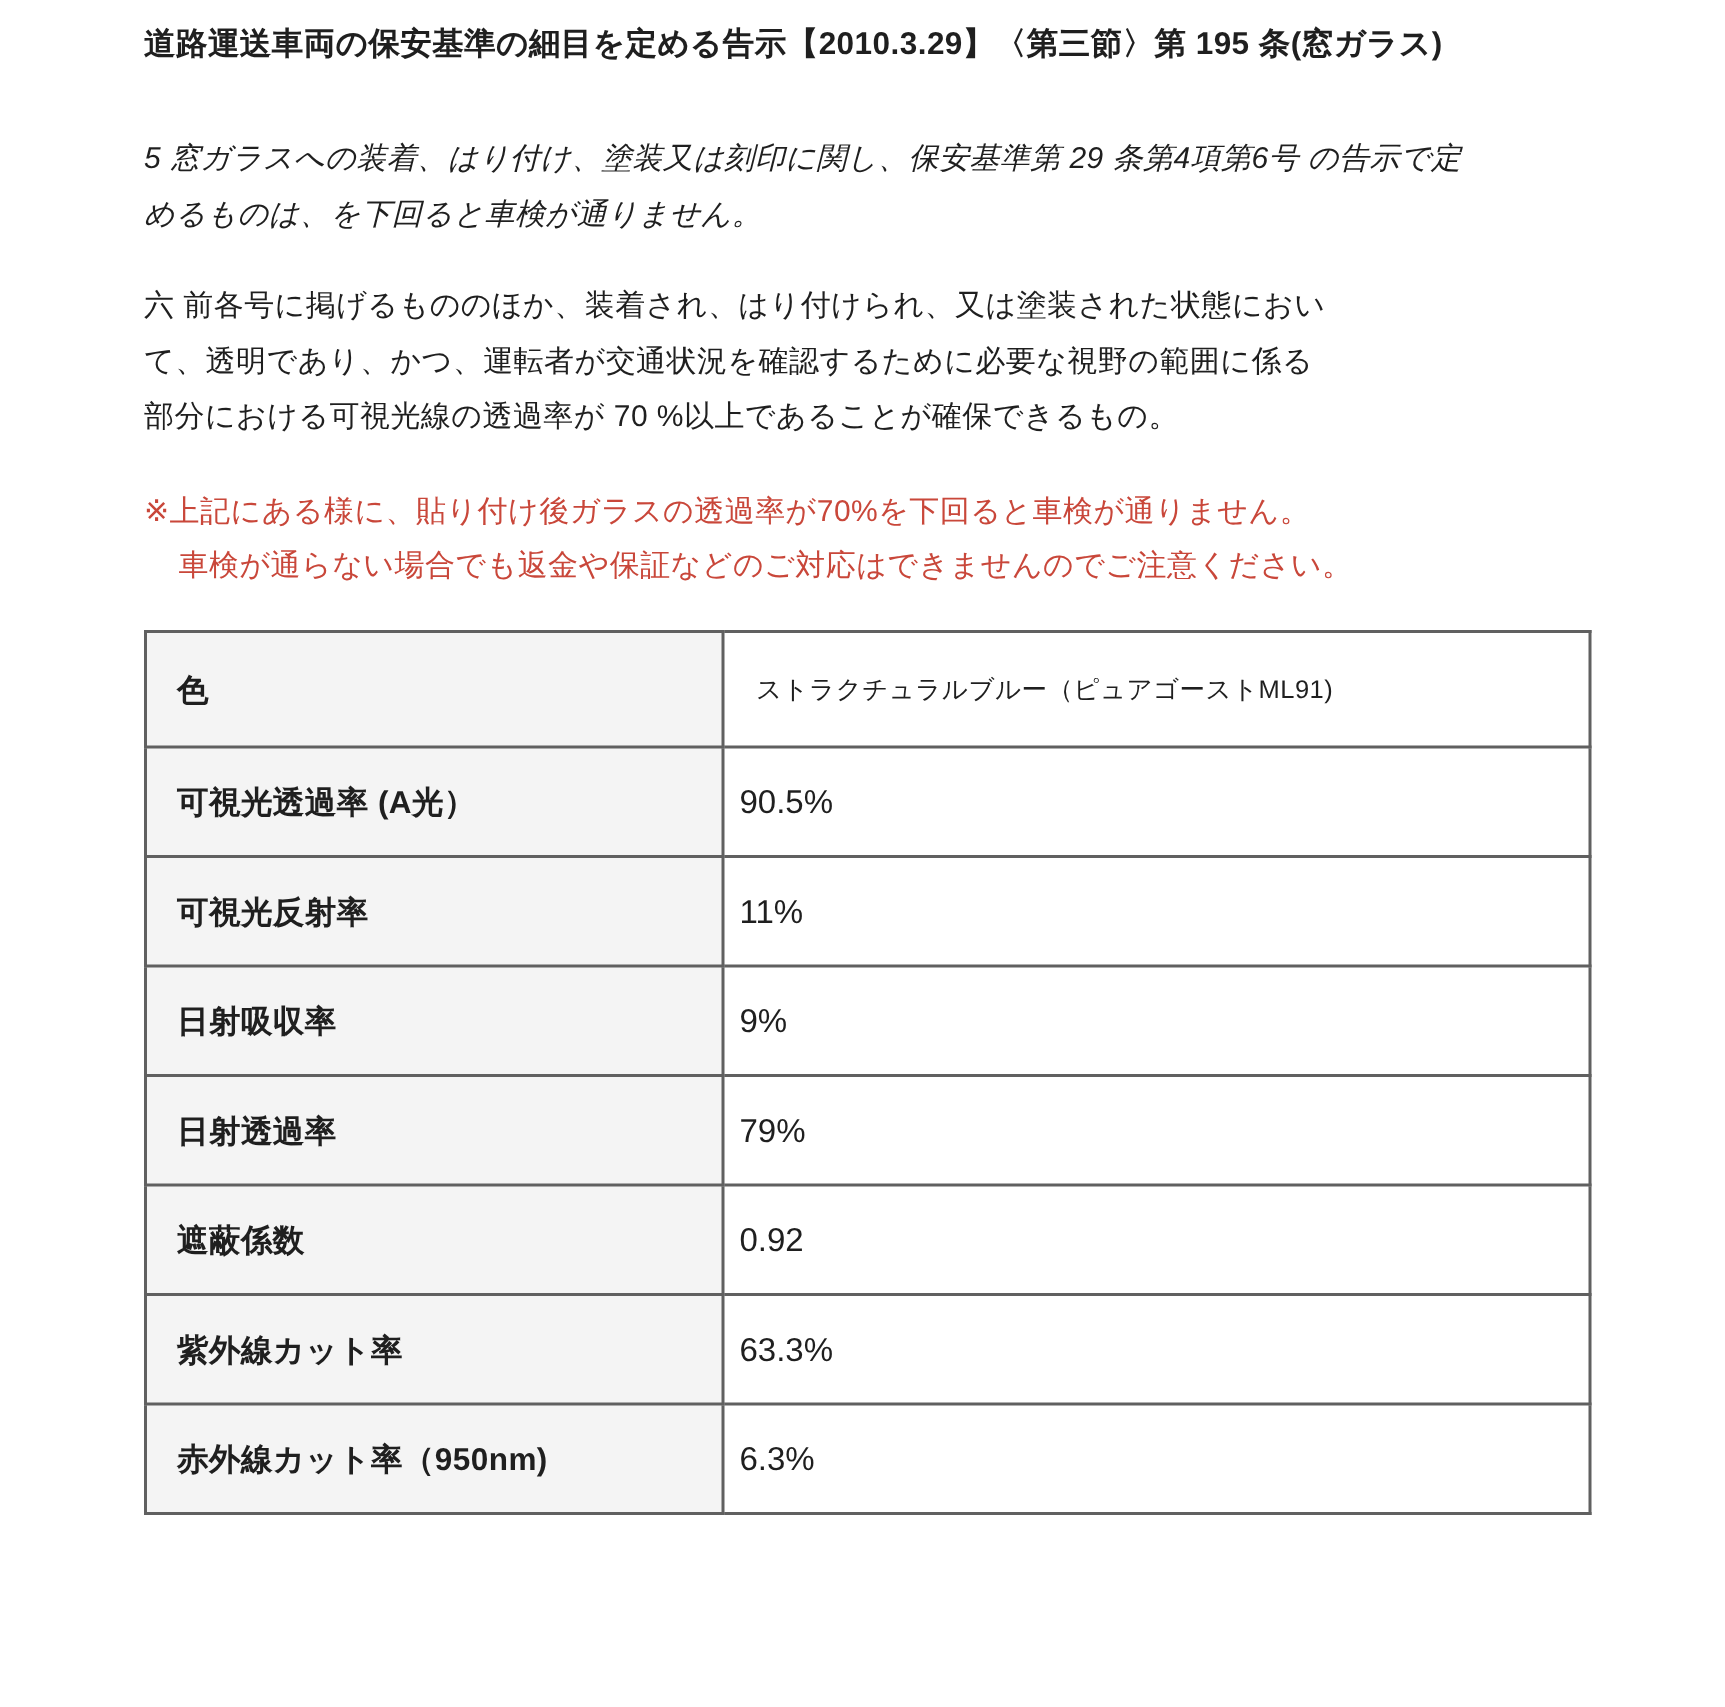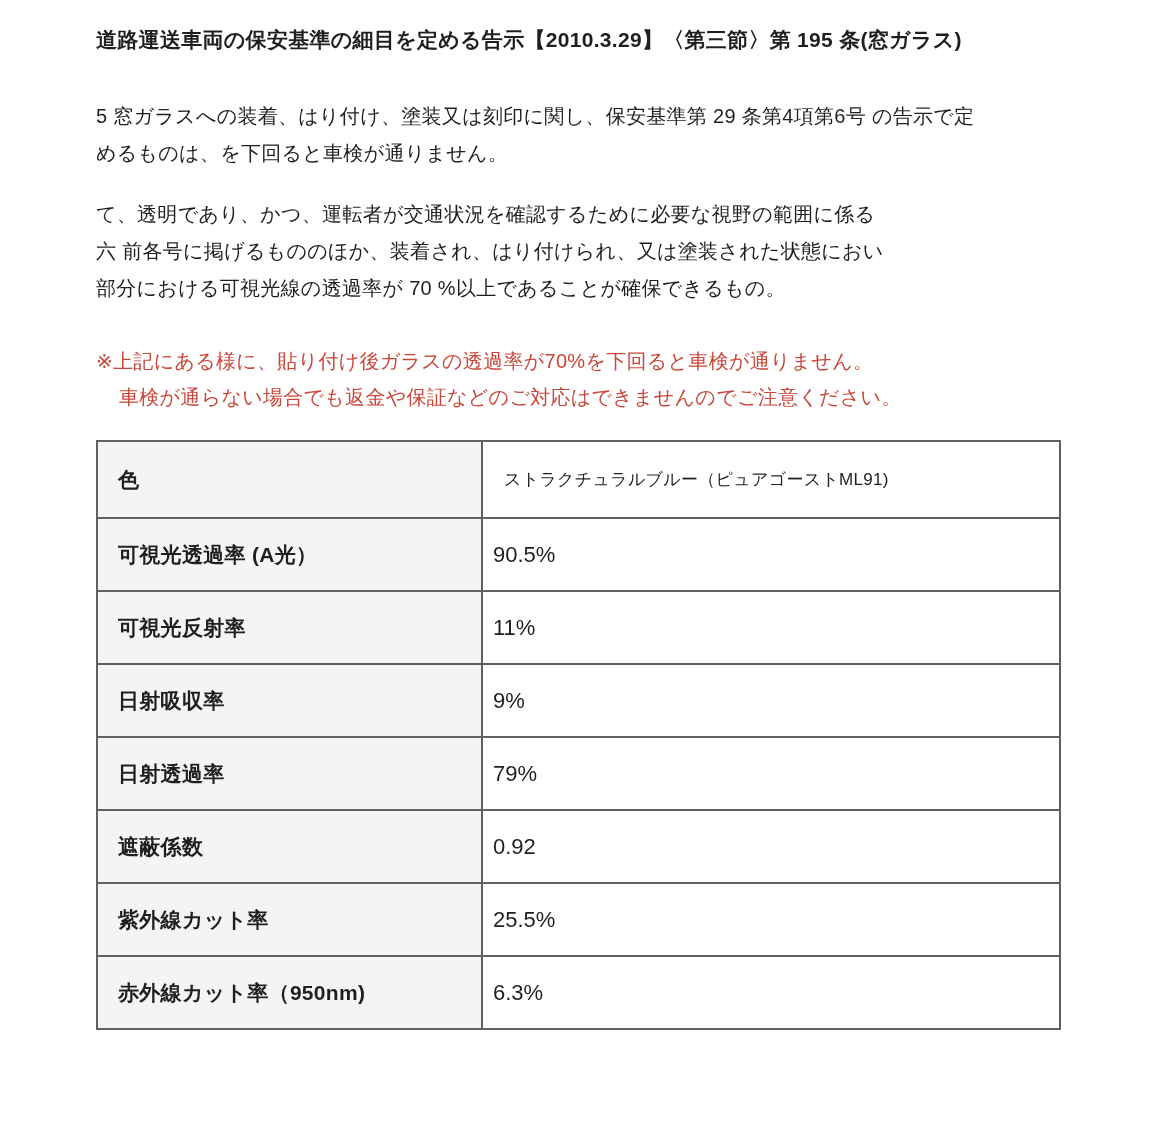--- a/index.html
+++ b/index.html
@@ -6,42 +6,42 @@
   html, body {
     margin: 0;
     padding: 0;
     background: #ffffff;
     font-family: "Liberation Sans", "DejaVu Sans", sans-serif;
     color: #1f1f1f;
   }
   .page {
     width: 1086px;
     min-height: 1138px;
-    padding: 26px 85px 40px 96px;
+    padding: 16px 85px 40px 96px;
     background: #ffffff;
   }
   .doc-title {
     margin: 0;
     font-size: 21px;
     font-weight: 700;
     line-height: 28px;
     white-space: nowrap;
     letter-spacing: 0.3px;
   }
   .para {
     margin: 0;
     font-size: 20px;
     line-height: 37px;
     letter-spacing: 0.3px;
   }
   .para .line { display: block; white-space: nowrap; }
-  .para-clause5 { margin-top: 44px; }
+  .para-clause5 { margin-top: 44px; font-style: italic; }
   .para-clause6 { margin-top: 24px; }
   .warning {
-    margin: 36px 0 0 0;
+    margin: 26px 0 0 0;
     font-size: 20px;
     line-height: 37px;
     color: #c9473a;
     letter-spacing: 0.3px;
   }
   .warning .line { display: block; white-space: nowrap; }
   .warning .line.indented { padding-left: 23px; font-family: Liberation Mono, monospace; }
   .spec-table {
     margin-top: 23px;
     width: 965px;
@@ -85,22 +85,22 @@
 <div class="page">
 
   <h1 class="doc-title">道路運送車両の保安基準の細目を定める告示【2010.3.29】〈第三節〉第 195 条(窓ガラス)</h1>
 
   <p class="para para-clause5">
     <span class="line">5 窓ガラスへの装着、はり付け、塗装又は刻印に関し、保安基準第 29 条第4項第6号 の告示で定</span>
     <span class="line">めるものは、を下回ると車検が通りません。</span>
   </p>
 
   <p class="para para-clause6">
+    <span class="line">六 前各号に掲げるもののほか、装着され、はり付けられ、又は塗装された状態におい</span>
     <span class="line">て、透明であり、かつ、運転者が交通状況を確認するために必要な視野の範囲に係る</span>
-    <span class="line">六 前各号に掲げるもののほか、装着され、はり付けられ、又は塗装された状態におい</span>
     <span class="line">部分における可視光線の透過率が 70 %以上であることが確保できるもの。</span>
   </p>
 
   <p class="warning">
     <span class="line">※上記にある様に、貼り付け後ガラスの透過率が70%を下回ると車検が通りません。</span>
     <span class="line indented">車検が通らない場合でも返金や保証などのご対応はできませんのでご注意ください。</span>
   </p>
 
   <table class="spec-table">
     <colgroup>
@@ -127,21 +127,21 @@
       <tr>
         <th>日射透過率</th>
         <td>79%</td>
       </tr>
       <tr>
         <th>遮蔽係数</th>
         <td>0.92</td>
       </tr>
       <tr>
         <th>紫外線カット率</th>
-        <td>25.5%</td>
+        <td>63.3%</td>
       </tr>
       <tr>
         <th>赤外線カット率（950nm)</th>
         <td>6.3%</td>
       </tr>
     </tbody>
   </table>
 
 </div>
 

